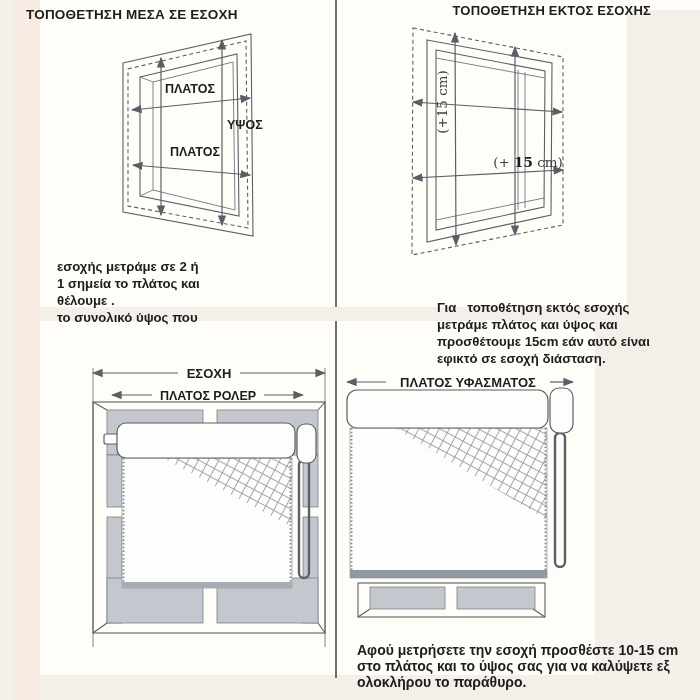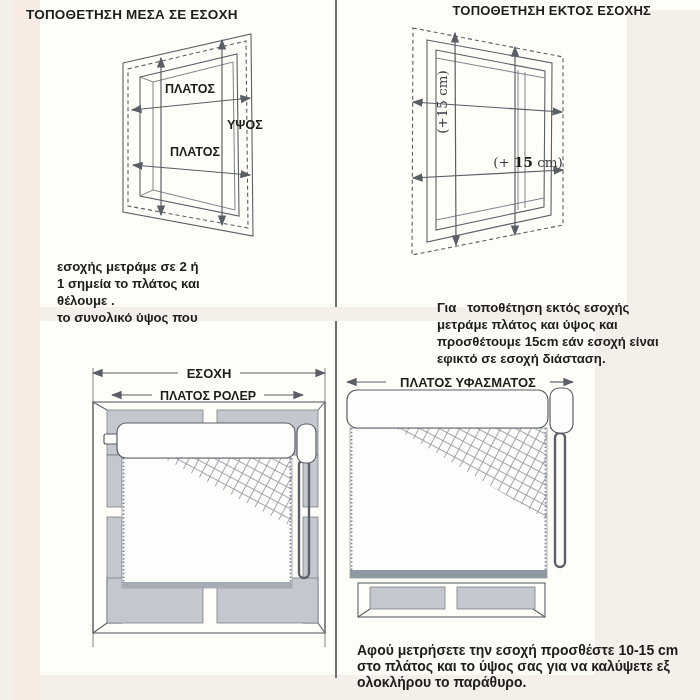--- a/index.html
+++ b/index.html
@@ -107,21 +107,21 @@
     </g>
     <text class="serif" font-size="13.5" text-anchor="middle" transform="rotate(-90 42 76)" x="42" y="76">(+15 cm)</text>
     <text class="serif" font-size="13.5" text-anchor="middle" x="123" y="141">
       <tspan>(+ </tspan><tspan font-weight="bold" fill="#1d1d1b">15</tspan><tspan> cm)</tspan>
     </text>
   </svg>
 
   <div class="caption cap-sm" style="left:437px; top:259px;margin-top:40px;">
     <div class="cap-line">Για   τοποθέτηση εκτός εσοχής</div>
     <div class="cap-line">μετράμε πλάτος και ύψος και</div>
-    <div class="cap-line">προσθέτουμε 15cm εάν εσοχή είναι</div>
+    <div class="cap-line">προσθέτουμε 15cm εάν αυτό είναι</div>
     <div class="cap-line">εφικτό σε εσοχή διάσταση.</div>
   </div>
 
   <svg style="left:88px; top:360px;" width="244" height="292" viewBox="0 0 244 292">
 
     <line class="lnthin" x1="5" y1="8" x2="5" y2="287"></line>
     <line class="lnthin" x1="237" y1="8" x2="237" y2="287"></line>
 
     <g>
       <rect class="ln" x="5" y="42" width="232" height="231" fill="#fdfdfb"></rect>

